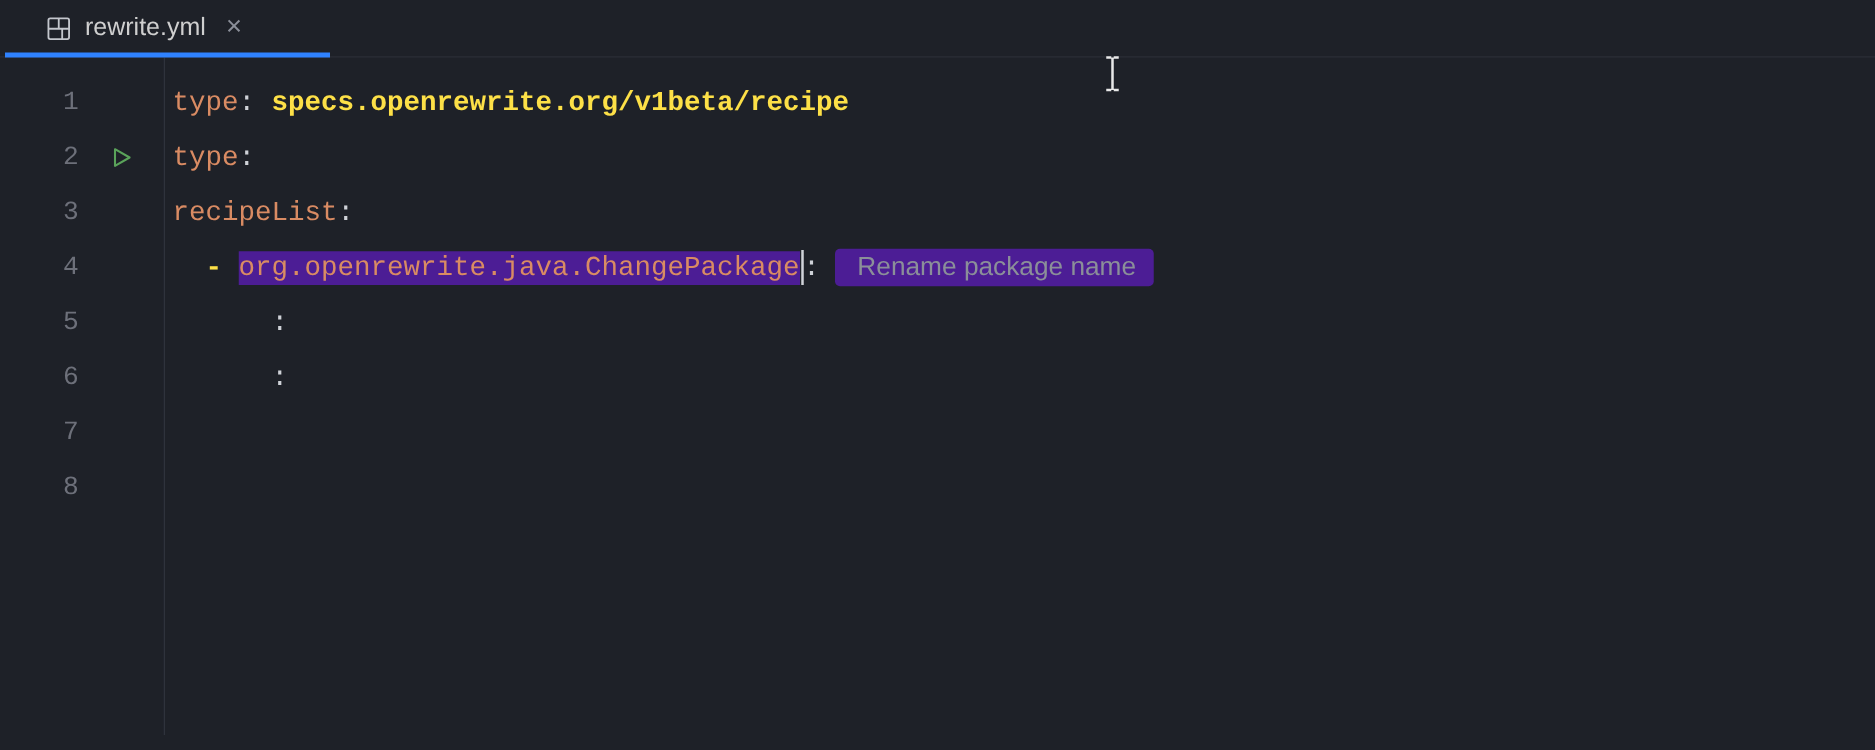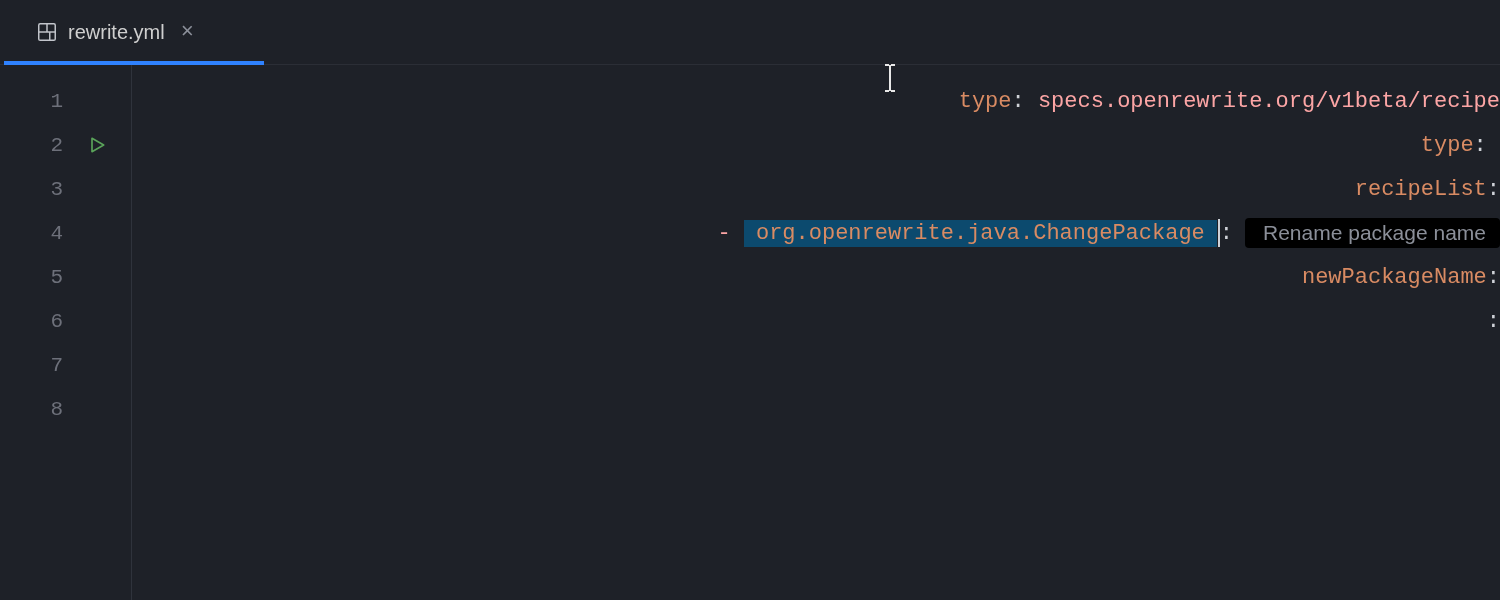--- a/index.html
+++ b/index.html
@@ -6,21 +6,21 @@
   body {
     background: #1e2128;
     color: #c3c6cc;
     font-family: 'Menlo', 'Consolas', 'Courier New', monospace;
     font-size: 22px;
     width: 1500px;
     height: 600px;
     overflow: hidden;
   }
   .tab-bar {
-    height: 65px;
+    height: 46px;
     display: flex;
     align-items: center;
     padding-left: 28px;
     border-bottom: 1px solid #2b2e36;
   }
   .tab {
     display: flex;
     align-items: center;
     gap: 10px;
     height: 100%;
@@ -83,39 +83,38 @@
     padding-top: 14px;
     position: relative;
     flex: 1;
   }
   .line {
     height: 44px;
     display: flex;
     align-items: center;
     padding-left: 6px;
     white-space: pre;
-    justify-content: flex-end;
   }
   .tok-key   { color: #d98b63; }
-  .tok-white { color: #fca5a5; }
+  .tok-white { color: #fde047; font-weight: bold; }
   .tok-punc  { color: #cfd2d8; }
   .highlight {
-    background: #0c4a6e;
-    padding: 1px 12px;
+    background: #4c1d95;
+    padding: 1px 0;
   }
   .cursor {
     display: inline-block;
     width: 2px;
     height: 28px;
     background: #cfd2d8;
     vertical-align: middle;
     margin-left: 1px;
   }
   .hint {
-    background: #000000;
+    background: #4c1d95;
     color: #8b8f99;
     font-size: 21px;
     border-radius: 4px;
     padding: 3px 14px 3px 18px;
     margin-left: 12px;
     font-family: -apple-system, 'Segoe UI', Arial, sans-serif;
   }
   .ibeam {
     position: absolute;
     width: 18px;
@@ -179,20 +178,20 @@
     </svg>
 
     <div class="line"><span class="tok-key">type</span><span class="tok-punc">: </span><span class="tok-white">specs.openrewrite.org/v1beta/recipe</span></div>
 
     <div class="line"><span class="tok-key">type</span><span class="tok-punc">: </span></div>
 
     <div class="line"><span class="tok-key">recipeList</span><span class="tok-punc">:</span></div>
 
     <div class="line"><span class="tok-white">  </span><span class="tok-white">- </span><span class="tok-key highlight">org.openrewrite.java.ChangePackage</span><span class="cursor"></span><span class="tok-punc">:</span><span class="hint">Rename package name</span></div>
 
-    <div class="line"><span class="tok-white">      </span><span class="tok-key">newPackageName</span><span class="tok-punc">:</span></div>
+    <div class="line"><span class="tok-white">      </span><span class="tok-punc">:</span></div>
 
     <div class="line"><span class="tok-white">      </span><span class="tok-punc">:</span></div>
 
     <div class="line"></div>
     <div class="line"></div>
   </div>
 </div>
 
 </body></html>

